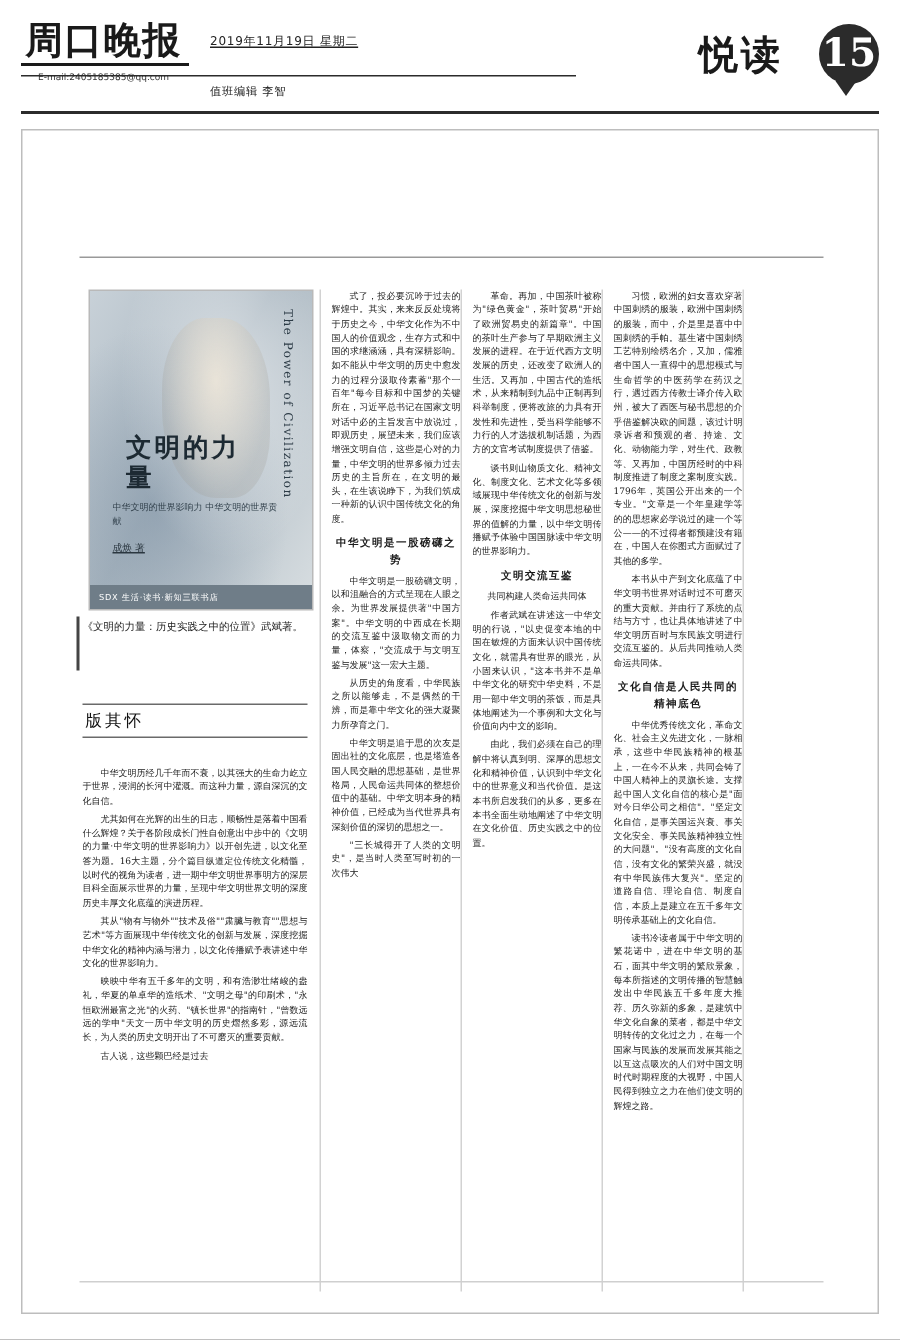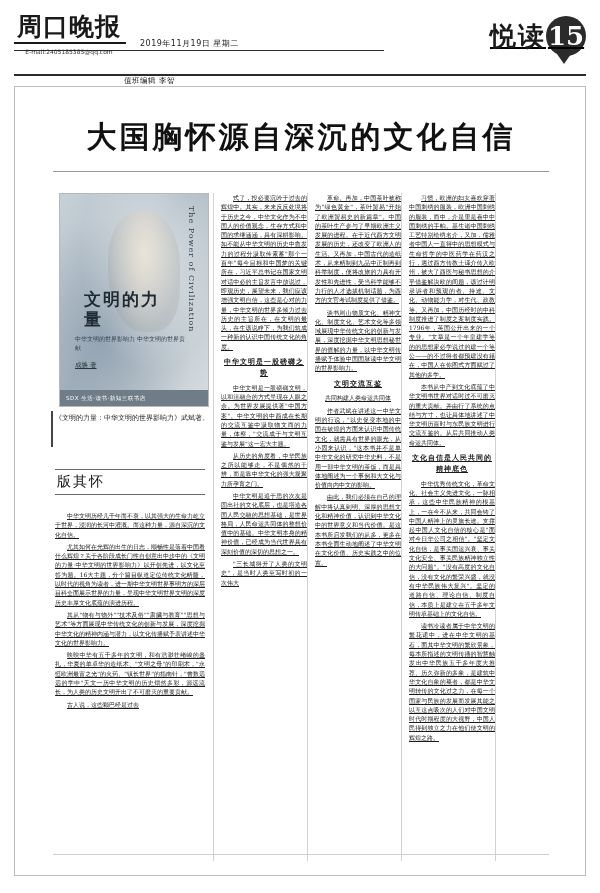--- a/index.html
+++ b/index.html
@@ -49,49 +49,48 @@
     margin-top: 3px;
   }
   .logo-email {
     margin-top: 4px;
     font-size: 6px;
     color: #333;
     white-space: nowrap;
   }
   .date-line {
     position: absolute;
-    left: 140px; top: 38px;
+    left: 140px; top: 22px;
     font-size: 8px;
     color: #222;
     letter-spacing: 0.5px;
     white-space: nowrap;
+    text-decoration: underline;
   }
   .editor-line {
     position: absolute;
-    left: 124px; top: 56px;
+    left: 140px; top: 56px;
     font-size: 7.5px;
     color: #222;
     letter-spacing: 0.5px;
     white-space: nowrap;
-    margin-top: 20px;
   }
   .masthead-rule {
     position: absolute;
     left: 14px; top: 50px;
     width: 370px;
     height: 1px;
     background: #2b2b2b;
   }
   .section-block {
     position: absolute;
     right: 14px; top: 16px;
     display: flex;
     align-items: center;
-    gap: 0;
-    text-decoration: underline;
+    gap: 24px;
   }
   .section-name {
     font-family: "DejaVu Serif", "Liberation Serif", serif;
     font-size: 26px;
     font-weight: bold;
     color: #1a1a1a;
     letter-spacing: 2px;
   }
   .page-number-badge {
     width: 40px;
@@ -260,21 +259,21 @@
     position: absolute;
     left: 40px;
     top: 382px;
     width: 150px;
   }
   .subhead-rule-top {
     width: 150px; height: 1px; background: #6a6a6a;
   }
   .subhead-text {
     font-family: "DejaVu Serif", "Liberation Serif", serif;
-    font-size: 14px;
+    font-size: 11px;
     letter-spacing: 2px;
     color: #111;
     padding: 3px 0 3px 2px;
   }
   .subhead-rule-bottom {
     width: 150px; height: 1px; background: #6a6a6a;
   }
 
   
   .col {
@@ -284,21 +283,20 @@
     font-family: "DejaVu Serif", "Liberation Serif", serif;
     font-size: 6px;
     line-height: 1.55;
     color: #1b1b1b;
     text-align: justify;
     overflow: hidden;
   }
   .col p {
     margin: 0 0 3px 0;
     text-indent: 12px;
-    text-decoration: underline;
   }
   .col .ctitle {
     text-indent: 0;
     text-align: center;
     font-weight: bold;
     font-size: 7px;
     letter-spacing: 1px;
     margin: 6px 0 4px 0;
   }
   .col .center {
@@ -348,35 +346,34 @@
     <div class="section-block">
       <div class="section-name">悦读</div>
       <div class="page-number-badge">15</div>
     </div>
     <div class="badge-tail"></div>
     <div class="masthead-bottom-rule"></div>
   </div>
 
   <div class="article">
 
-    <div class="headline">大国胸怀源自深沉的文化自信</div>
     <div class="headline-rule"></div>
 
     <div class="cover-wrap">
       <div class="cover-art"></div>
       <div class="cover-figure"></div>
       <div class="cover-vtitle">The Power of Civilization</div>
       <div class="cover-main-title">文明的力量</div>
       <div class="cover-sub">中华文明的世界影响力  中华文明的世界贡献</div>
       <div class="cover-author">成焕 著</div>
       <div class="cover-footer">SDX 生活·读书·新知三联书店</div>
     </div>
 
     <div class="caption-bar"></div>
-    <div class="cover-caption">《文明的力量：中华文明的世界影响力》武斌著。</div>
+    <div class="cover-caption">《文明的力量：历史实践之中的位置》武斌著。</div>
 
     <div class="subhead-box">
       <div class="subhead-rule-top"></div>
       <div class="subhead-text">版其怀</div>
       <div class="subhead-rule-bottom"></div>
     </div>
 
     <div class="vrule vrule-a"></div>
     <div class="vrule vrule-b"></div>
     <div class="vrule vrule-c"></div>

